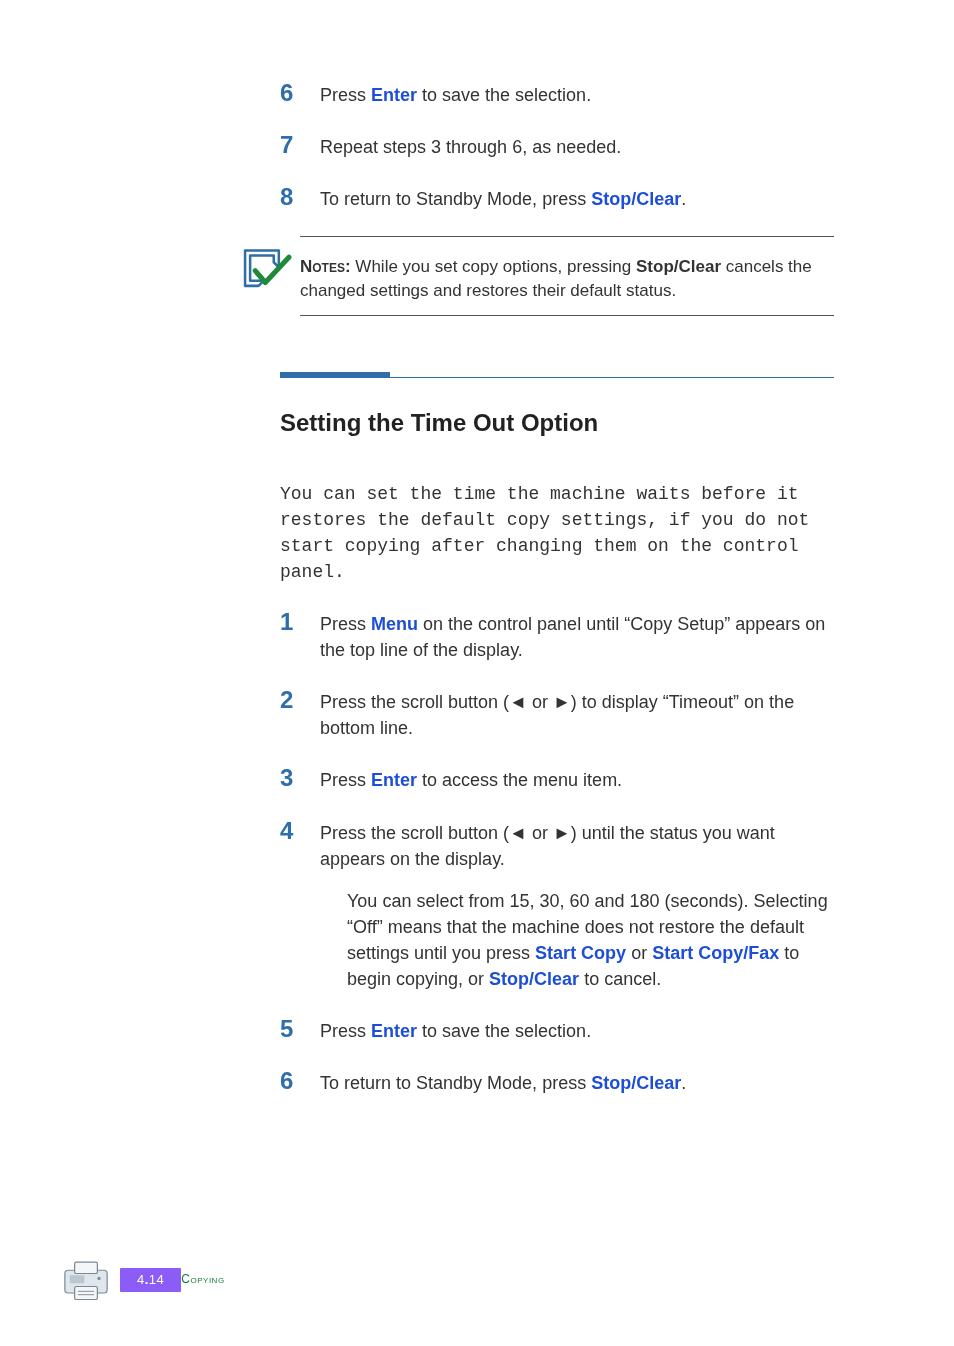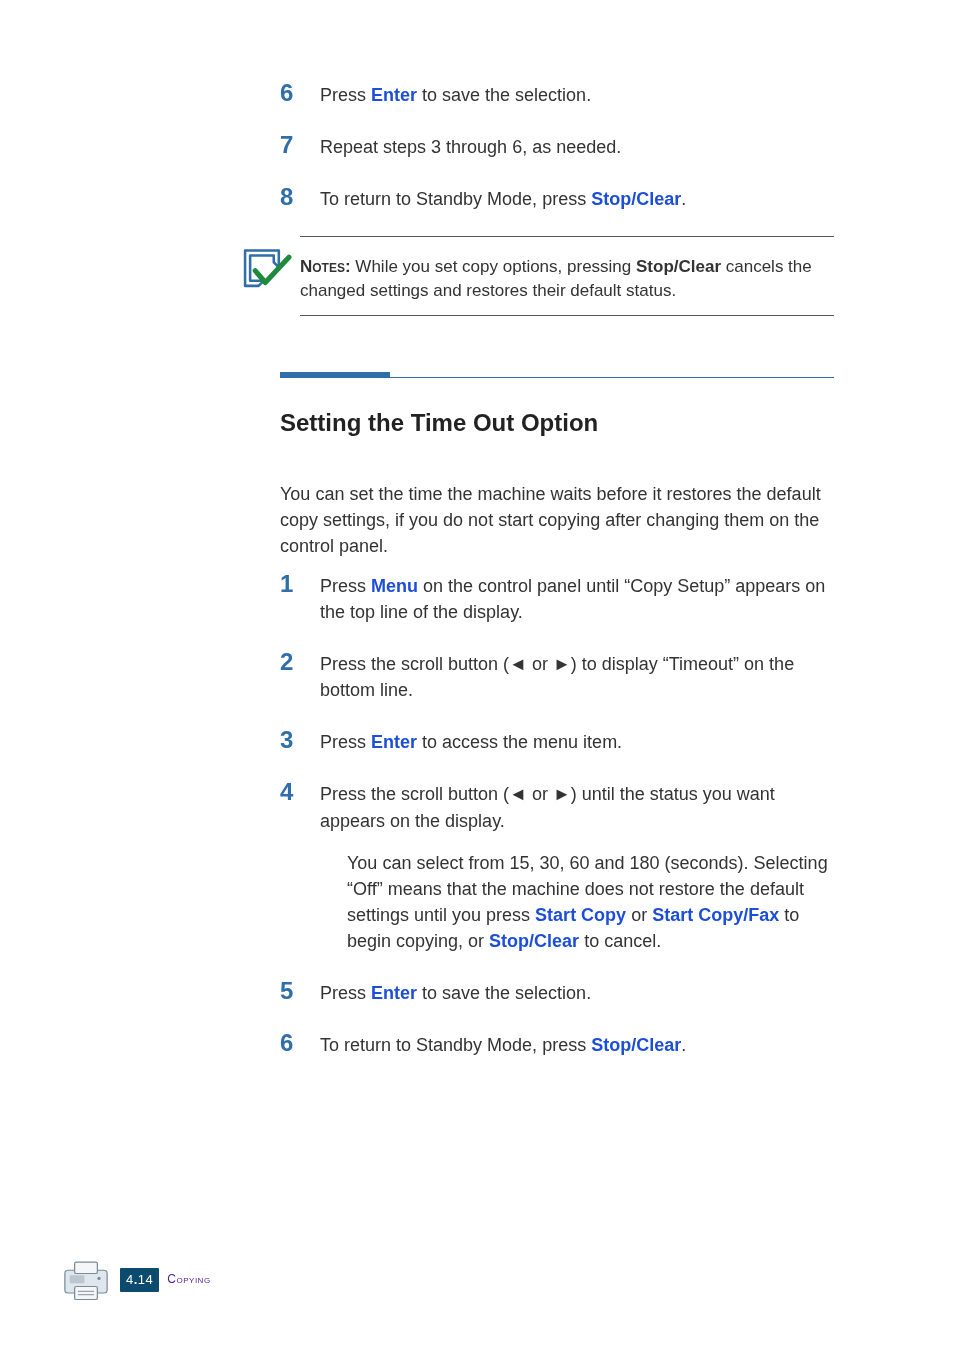--- a/index.html
+++ b/index.html
@@ -82,46 +82,46 @@
     height: 1px;
     background: #2f6ea9;
   }
   .section-title {
     margin: 0 0 40px 180px;
     font-size: 24px;
     font-weight: 700;
     color: #222;
   }
   .intro {
-    margin: 0 0 12px 180px;
+    margin: 0 0 24px 180px;
     line-height: 1.45;
+    font-family: Liberation Mono, monospace;
   }
 
   .footer {
     position: absolute;
     left: 60px;
     bottom: 40px;
     display: flex;
     align-items: center;
   }
   .footer .printer { width: 52px; height: 52px; margin-right: 8px; }
   .page-box {
-    background: #0c4a6e;
+    background: #8b5cf6;
     color: #fff;
     font-size: 13px;
-    padding: 3px 6px;
+    padding: 3px 17px;
     border-radius: 1px;
-    margin-right: 8px;
     letter-spacing: 0.5px;
   }
   .page-box .big { font-weight: 700; }
   .chapter-name {
     font-size: 12px;
     font-variant: small-caps;
-    color: #4c1d95;
+    color: #15803d;
     letter-spacing: 0.5px;
   }
 </style>
 </head>
 <body>
 
 <div class="page">
 
   <div class="step">
     <div class="step-num">6</div>

